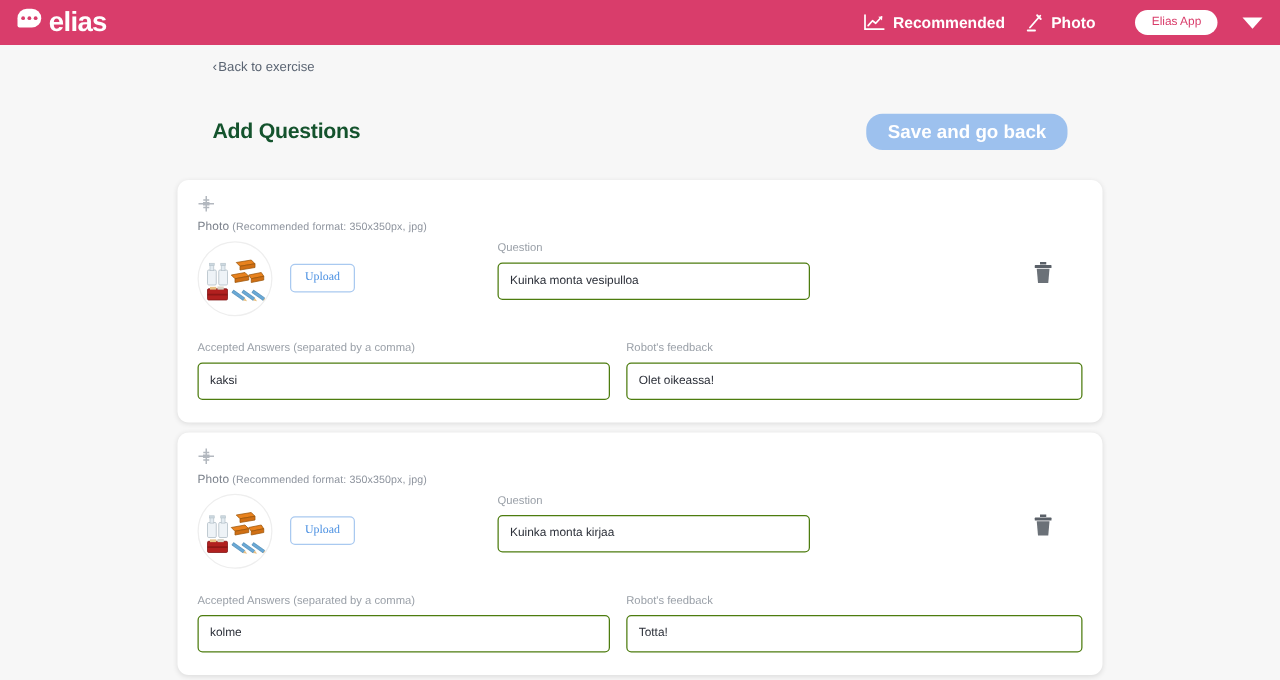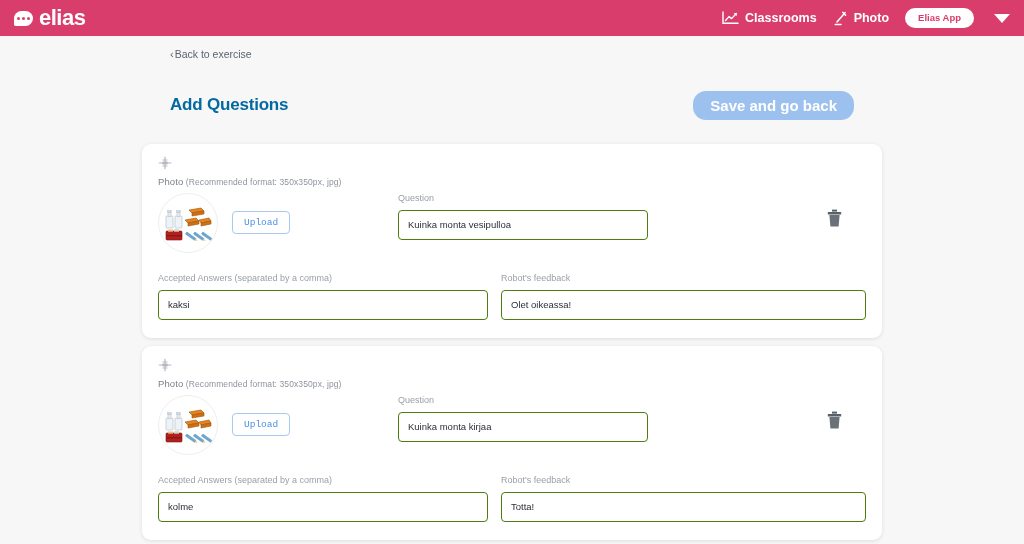--- a/index.html
+++ b/index.html
@@ -14,21 +14,21 @@
   .header {
     height: 36px;
     background: #d93d6b;
     display: flex;
     align-items: center;
     justify-content: space-between;
     padding: 0 14px 0 14px;
     position: relative;
     z-index: 5;
   }
-  .brand { display: flex; align-items: center; gap: 6px; }
+  .brand { display: flex; gap: 6px; }
   .brand-bubble {
     width: 19px; height: 15px;
     background: #ffffff;
     border-radius: 9px 9px 9px 2px;
     position: relative;
     display: flex; align-items: center; justify-content: center;
     gap: 2px;
   }
   .brand-bubble i {
     width: 3px; height: 3px; border-radius: 50%;
@@ -46,26 +46,27 @@
   .nav-item {
     display: flex; align-items: center; gap: 6px;
     color: #fff; font-size: 12.5px; font-weight: bold;
     cursor: pointer;
   }
   .nav-item svg { display: block; }
   .app-pill {
     background: #ffffff;
     color: #d93d6b;
     font-size: 9.5px;
-    font-weight: bold;
+    font-weight: normal;
     border-radius: 11px;
     padding: 5px 13px;
     line-height: 1;
     cursor: pointer;
     white-space: nowrap;
+    margin-left: 16px;
   }
   .caret {
     width: 0; height: 0;
     border-left: 8px solid transparent;
     border-right: 8px solid transparent;
     border-top: 9px solid #ffffff;
     margin-left: 4px;
     cursor: pointer;
   }
 
@@ -88,21 +89,21 @@
   .title-row {
     margin: 29px 0 0 0;
     padding: 0 170px 0 170px;
     display: flex;
     align-items: center;
     justify-content: space-between;
   }
   .page-title {
     font-size: 17px;
     font-weight: bold;
-    color: #0369a1;
+    color: #14532d;
     letter-spacing: -0.2px;
   }
   .save-btn {
     background: #9dc1ee;
     color: #ffffff;
     border: none;
     border-radius: 13px;
     font-size: 15px;
     font-weight: bold;
     padding: 7px 17px;
@@ -157,21 +158,21 @@
   }
   .thumb svg { display: block; }
   .upload-btn {
     border: 1px solid #a9c9f0;
     color: #4a90e2;
     background: #ffffff;
     border-radius: 4px;
     font-size: 9.5px;
     padding: 6px 11px;
     cursor: pointer;
-    font-family: Liberation Mono, monospace;
+    font-family: Liberation Serif, serif;
     line-height: 1;
   }
 
   .q-col { flex: none; width: 250px; }
   .field-label {
     font-size: 9px;
     color: #9aa0a8;
     margin-bottom: 7px;
     display: block;
   }
@@ -222,21 +223,21 @@
 
   <div class="nav">
     <div class="nav-item">
       <span>
         <svg width="17" height="14" viewBox="0 0 17 14">
           <path d="M1 1 V12.2 H16" stroke="#ffffff" stroke-width="1.4" fill="none" stroke-linecap="round"></path>
           <path d="M3.5 9.5 L7 5.6 L9.6 7.6 L14.2 2.6" stroke="#ffffff" stroke-width="1.4" fill="none" stroke-linecap="round" stroke-linejoin="round"></path>
           <path d="M11.6 2.3 L14.8 2.1 L14.6 5.3 Z" fill="#ffffff"></path>
         </svg>
       </span>
-      <span>Classrooms</span>
+      <span>Recommended</span>
     </div>
 
     <div class="nav-item">
       <span>
         <svg width="15" height="15" viewBox="0 0 15 15">
           <path d="M12.2 1.6 L4.0 11.0" stroke="#ffffff" stroke-width="1.5" fill="none" stroke-linecap="round"></path>
           <path d="M9.7 1.2 L12.6 4.2" stroke="#ffffff" stroke-width="1.5" fill="none" stroke-linecap="round"></path>
           <path d="M2.2 13.4 H8.0" stroke="#ffffff" stroke-width="1.5" fill="none" stroke-linecap="round"></path>
         </svg>
       </span>

